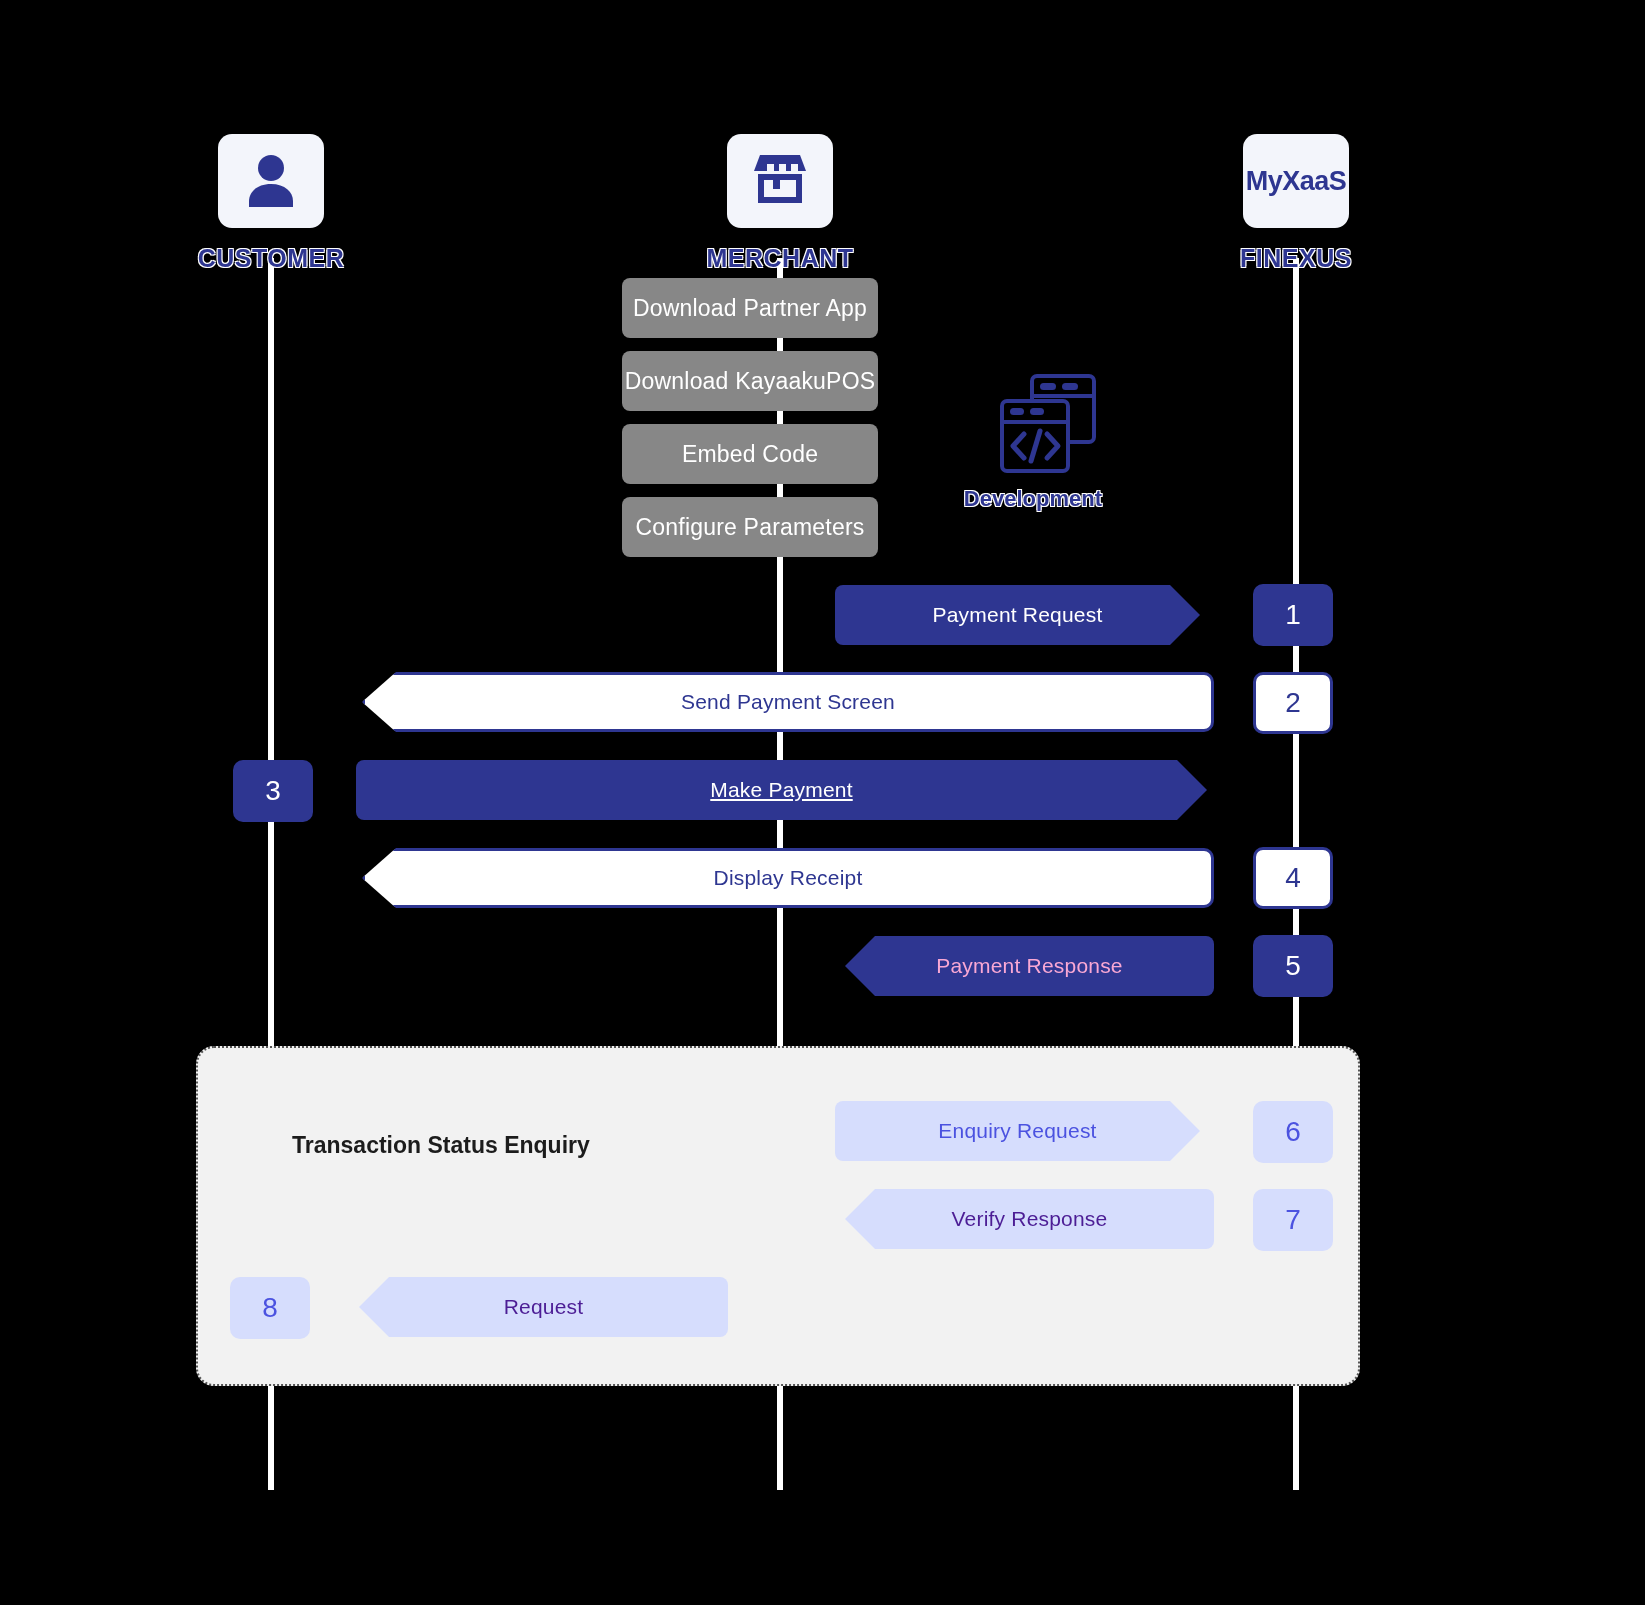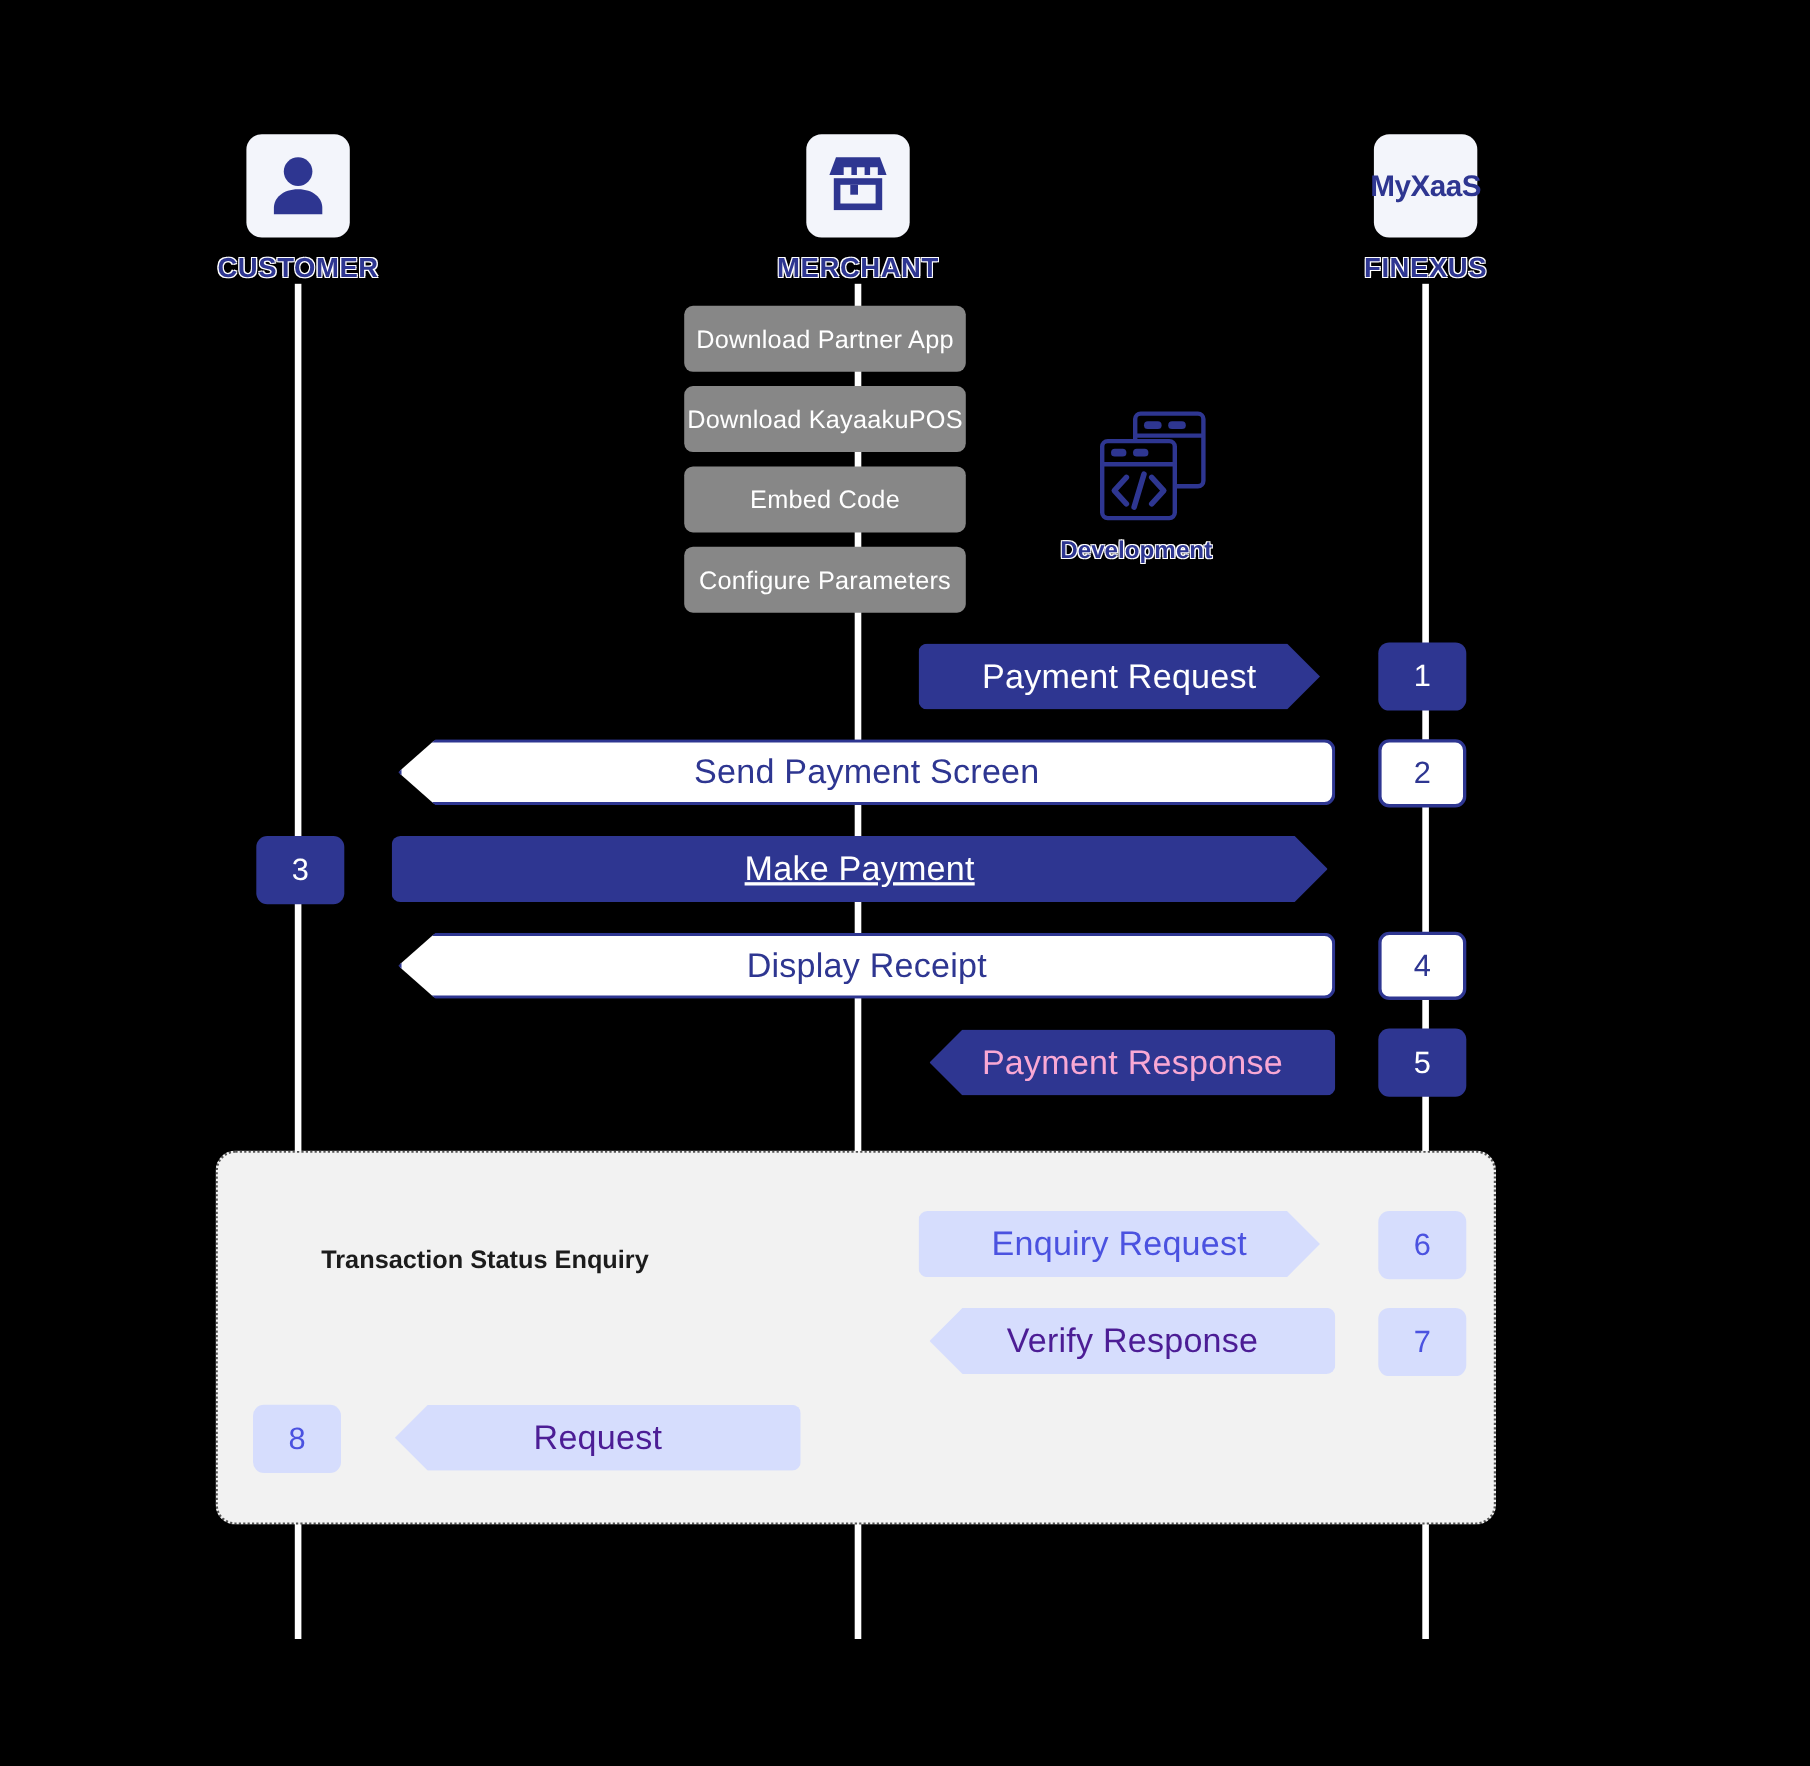--- a/index.html
+++ b/index.html
@@ -34,23 +34,23 @@
   .lifeline.ll-merchant { left: 777px; }
   .lifeline.ll-finexus  { left: 1293px; }
 
   
   .actor {
     position: absolute;
     width: 200px;
     text-align: center;
   }
   .actor-box {
-    width: 94px;
+    width: 106px;
     height: 94px;
-    margin: 4px auto;
+    margin: 16px auto;
     background: #f3f5fb;
     border-radius: 14px;
     display: flex;
     align-items: center;
     justify-content: center;
   }
   .actor-label {
     margin-top: 14px;
     font-size: 25px;
     font-weight: 700;
@@ -105,21 +105,21 @@
       -1px -1px 0 #ffffff,  1px -1px 0 #ffffff,
       -1px  1px 0 #ffffff,  1px  1px 0 #ffffff;
   }
 
   
   .arrow {
     position: absolute;
     display: flex;
     align-items: center;
     justify-content: center;
-    font-size: 31px;
+    font-size: 21px;
     letter-spacing: .2px;
     box-sizing: border-box;
   }
   .arrow-right-solid {
     background: #2e3691;
     color: #ffffff;
     clip-path: polygon(0 0, calc(100% - 30px) 0, 100% 50%, calc(100% - 30px) 100%, 0 100%);
     border-radius: 8px;
   }
   .arrow-left-solid {

